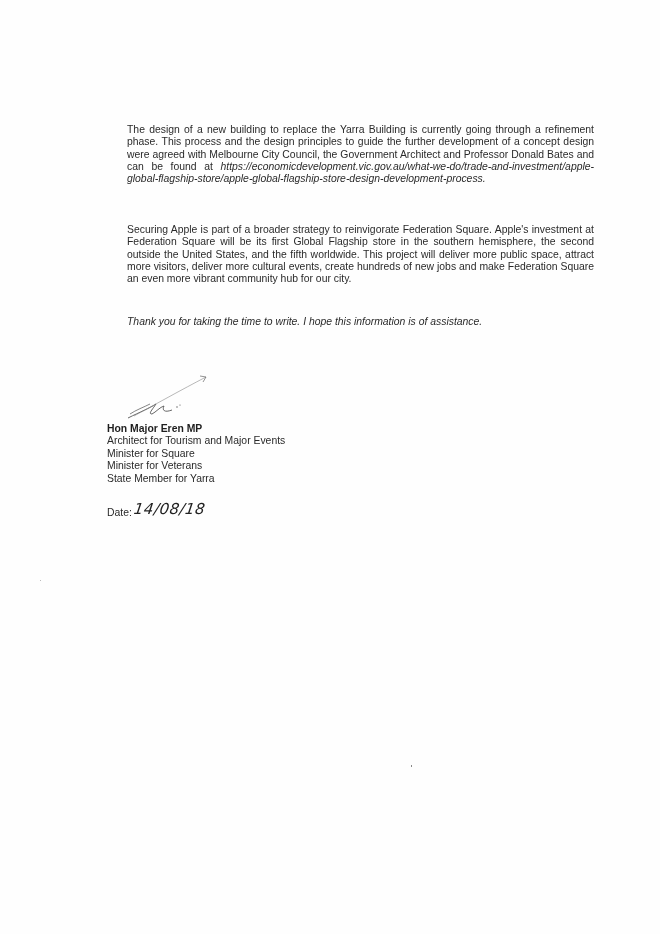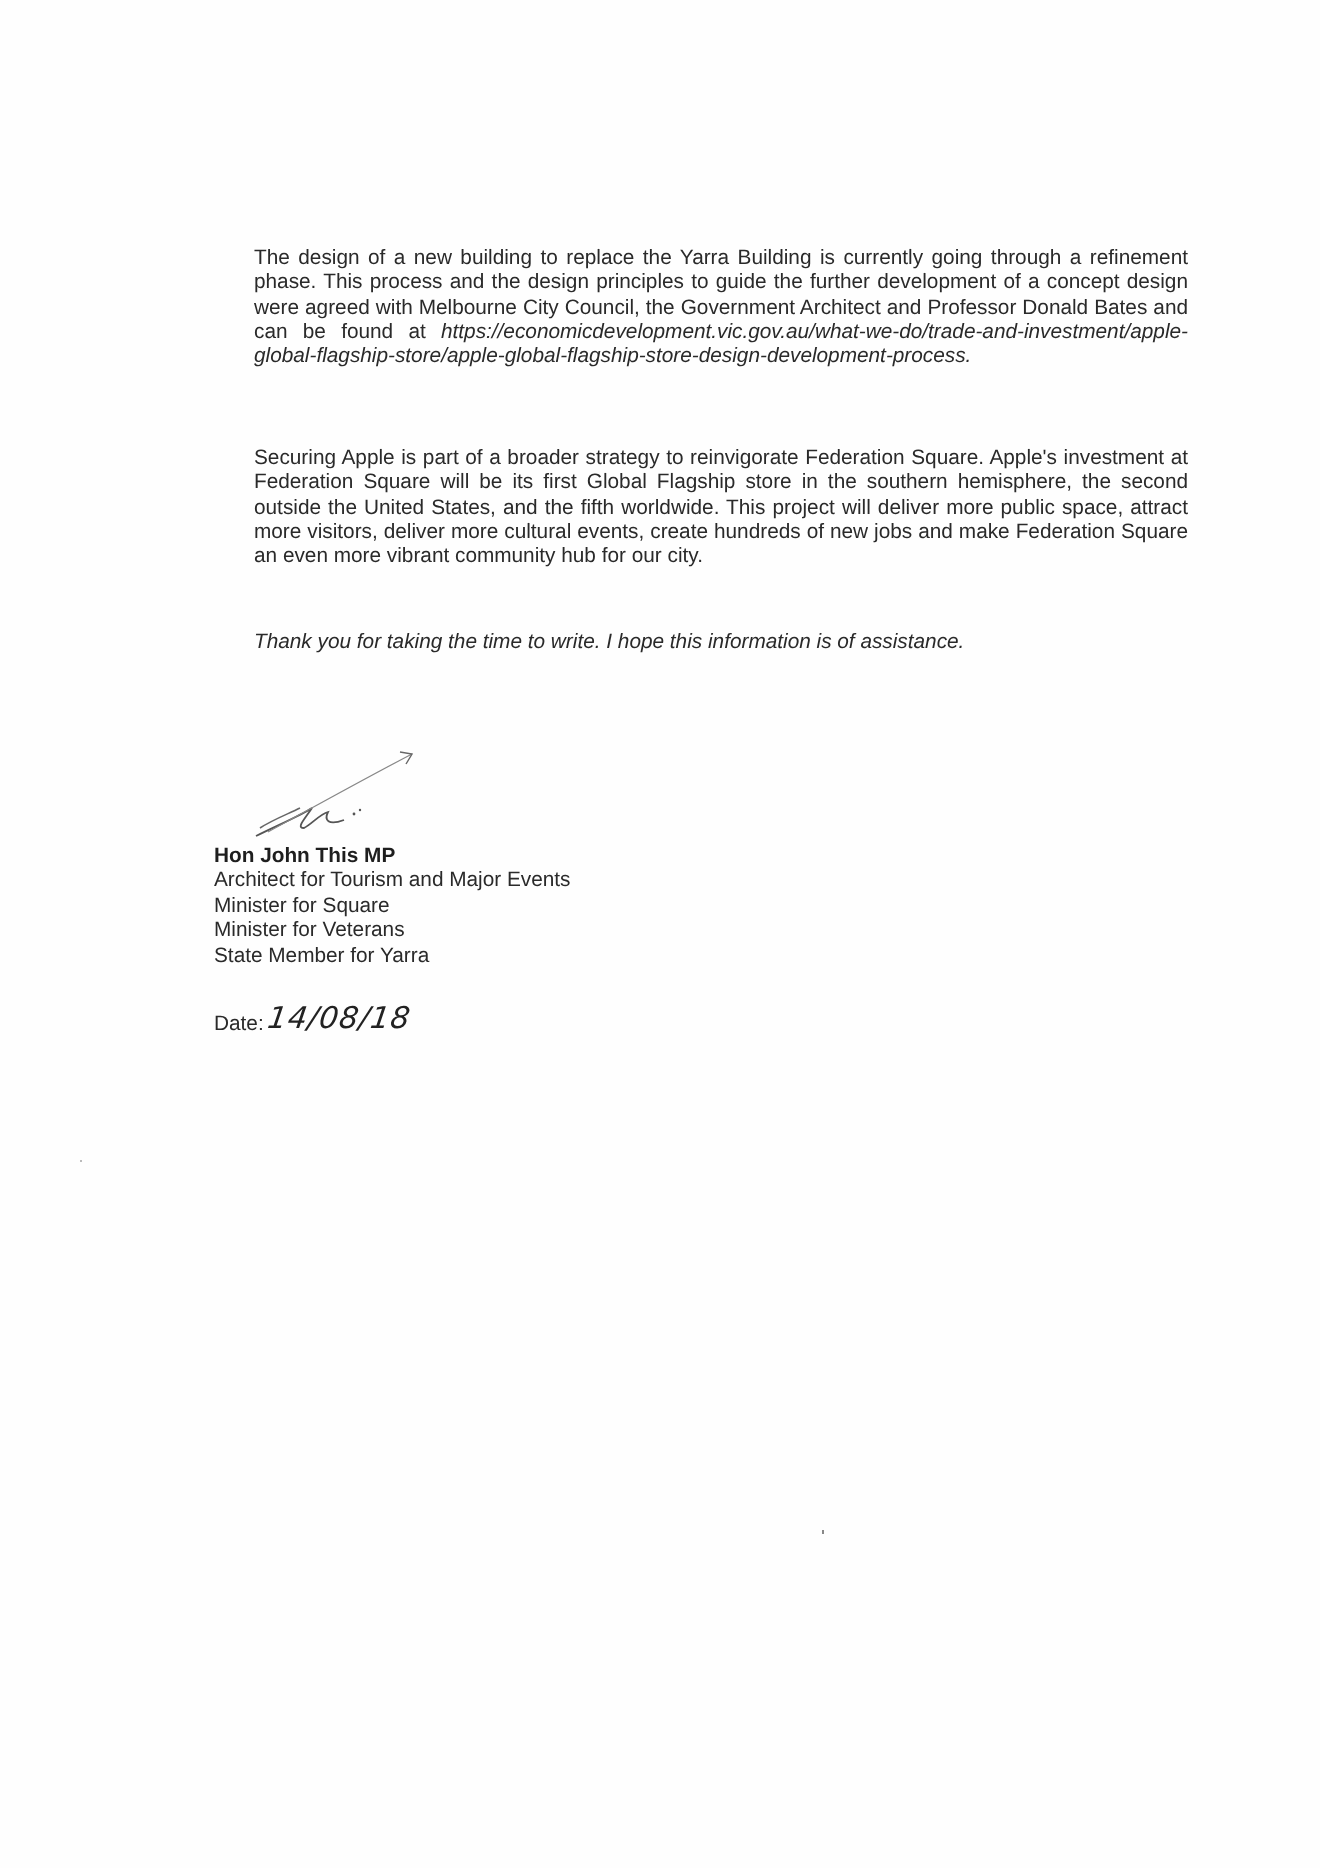--- a/index.html
+++ b/index.html
@@ -52,21 +52,21 @@
   <svg class="signature" viewBox="0 0 90 48">
     <path d="M2 44 C 14 38, 24 34, 30 30 C 26 36, 22 40, 26 40 C 30 38, 34 33, 38 32 C 36 36, 38 39, 46 36" fill="none" stroke="#555" stroke-width="0.9"></path>
     <path d="M8 42 C 30 30, 55 16, 80 3" fill="none" stroke="#888" stroke-width="0.6"></path>
     <path d="M74 2 L80 3 L77 8" fill="none" stroke="#666" stroke-width="0.7"></path>
     <path d="M4 40 C 10 36, 18 33, 24 30" fill="none" stroke="#666" stroke-width="0.8"></path>
     <circle cx="51" cy="33" r="0.7" fill="#555"></circle>
     <circle cx="54" cy="31" r="0.6" fill="#555"></circle>
   </svg>
 
   <div class="sig-block">
-    <div class="sig-name">Hon John This MP</div>
+    <div class="sig-name">Hon Major Eren MP</div>
     <div>Architect for Tourism and Major Events</div>
     <div>Minister for Square</div>
     <div>Minister for Veterans</div>
     <div>State Member for Yarra</div>
   </div>
 
   <div class="date-line">
     <span>Date:</span>
     <span class="date-hand">14/08/18</span>
   </div>

